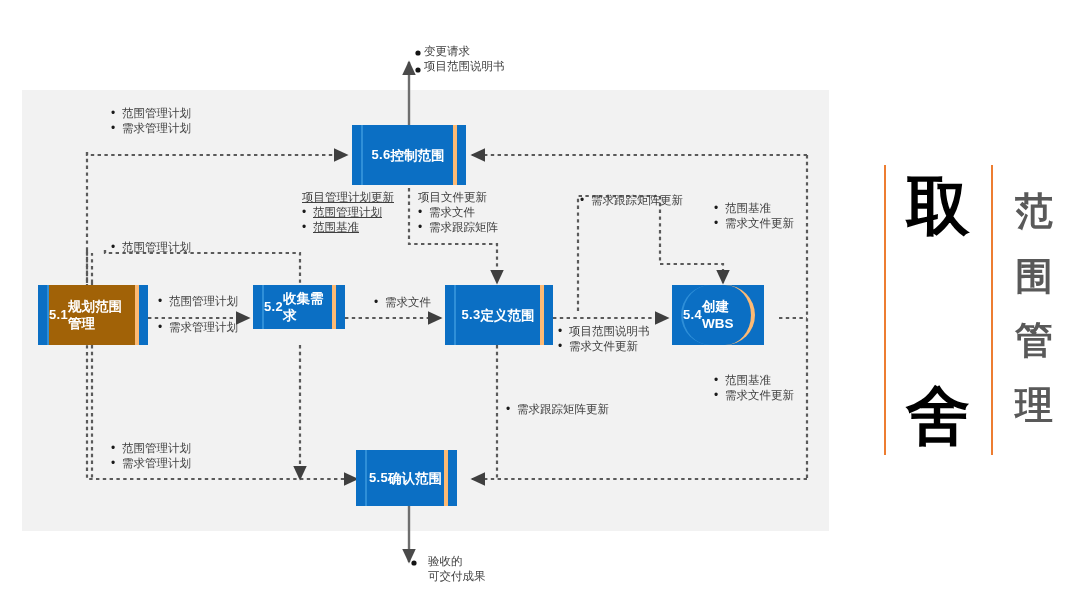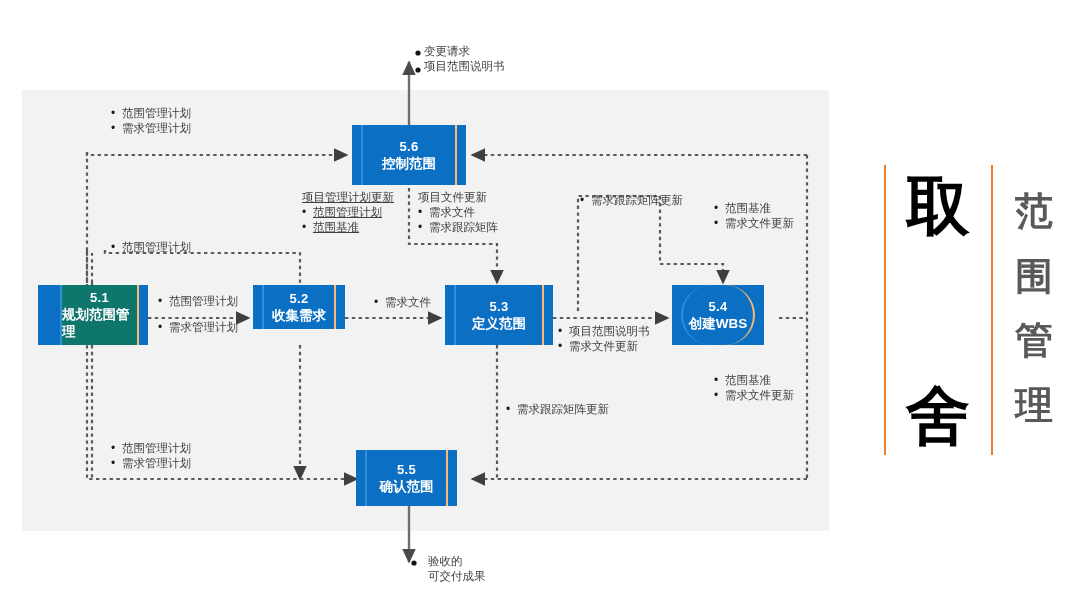--- a/index.html
+++ b/index.html
@@ -10,22 +10,22 @@
   
   .panel{position:absolute;left:22px;top:90px;width:807px;height:441px;background:#f2f2f2;}
 
   
   svg.wires{position:absolute;left:0;top:0;width:1080px;height:600px;overflow:visible;}
 
   
   .node{position:absolute;box-sizing:border-box;background:#0b6fc4;
         display:flex;align-items:center;justify-content:center;}
   .node .inner{position:absolute;left:9px;right:9px;top:0;bottom:0;background:#0b6fc4;
-        border-left:2px solid #2f8fd8;border-right:2px solid #fdba74;
-        display:flex;flex-direction:column;align-items:center;justify-content:center;}
+        border-left:2px solid #2f8fd8;border-right:4px solid #fdba74;
+        display:flex;flex-direction:row;align-items:center;justify-content:center;}
   .node .num{color:#ffffff;font-size:13px;line-height:16px;font-weight:bold;letter-spacing:.3px;}
   .node .nm{color:#ffffff;font-size:13.5px;line-height:17px;font-weight:bold;}
 
   
   .lbl{position:absolute;font-size:11.5px;line-height:15px;color:#3f3f3f;white-space:nowrap;}
   .lbl.hdr{color:#3f3f3f;}
   .bul{display:block;white-space:nowrap;}
   .bul:before{content:"\2022";display:inline-block;width:11px;color:#1a1a1a;font-size:12px;}
   .plain{display:block;white-space:nowrap;}
 
@@ -104,21 +104,21 @@
       <path d="M409,125 L409,62" marker-end="url(#ahS)"></path>
       <path d="M409,506 L409,562" marker-end="url(#ahS)"></path>
     </g>
 
     <use href="#dot" x="418" y="53"></use>
     <use href="#dot" x="418" y="70"></use>
     <use href="#dot" x="414" y="563"></use>
   </svg>
 
   <div class="node" style="left: 38px; top: 285px; width: 110px; height: 60px; background: rgb(11, 111, 196);">
-    <div class="inner" style="background: #0f766e; margin-left: 13px;">
+    <div class="inner" style="background: #a16207;">
       <div class="num">5.1</div>
       <div class="nm">规划范围管理</div>
     </div>
   </div>
 
   <div class="node" style="left: 253px; top: 285px; width: 92px; height: 44px; background: rgb(11, 111, 196);">
     <div class="inner" style="background: rgb(11, 111, 196);">
       <div class="num">5.2</div>
       <div class="nm">收集需求</div>
     </div>

